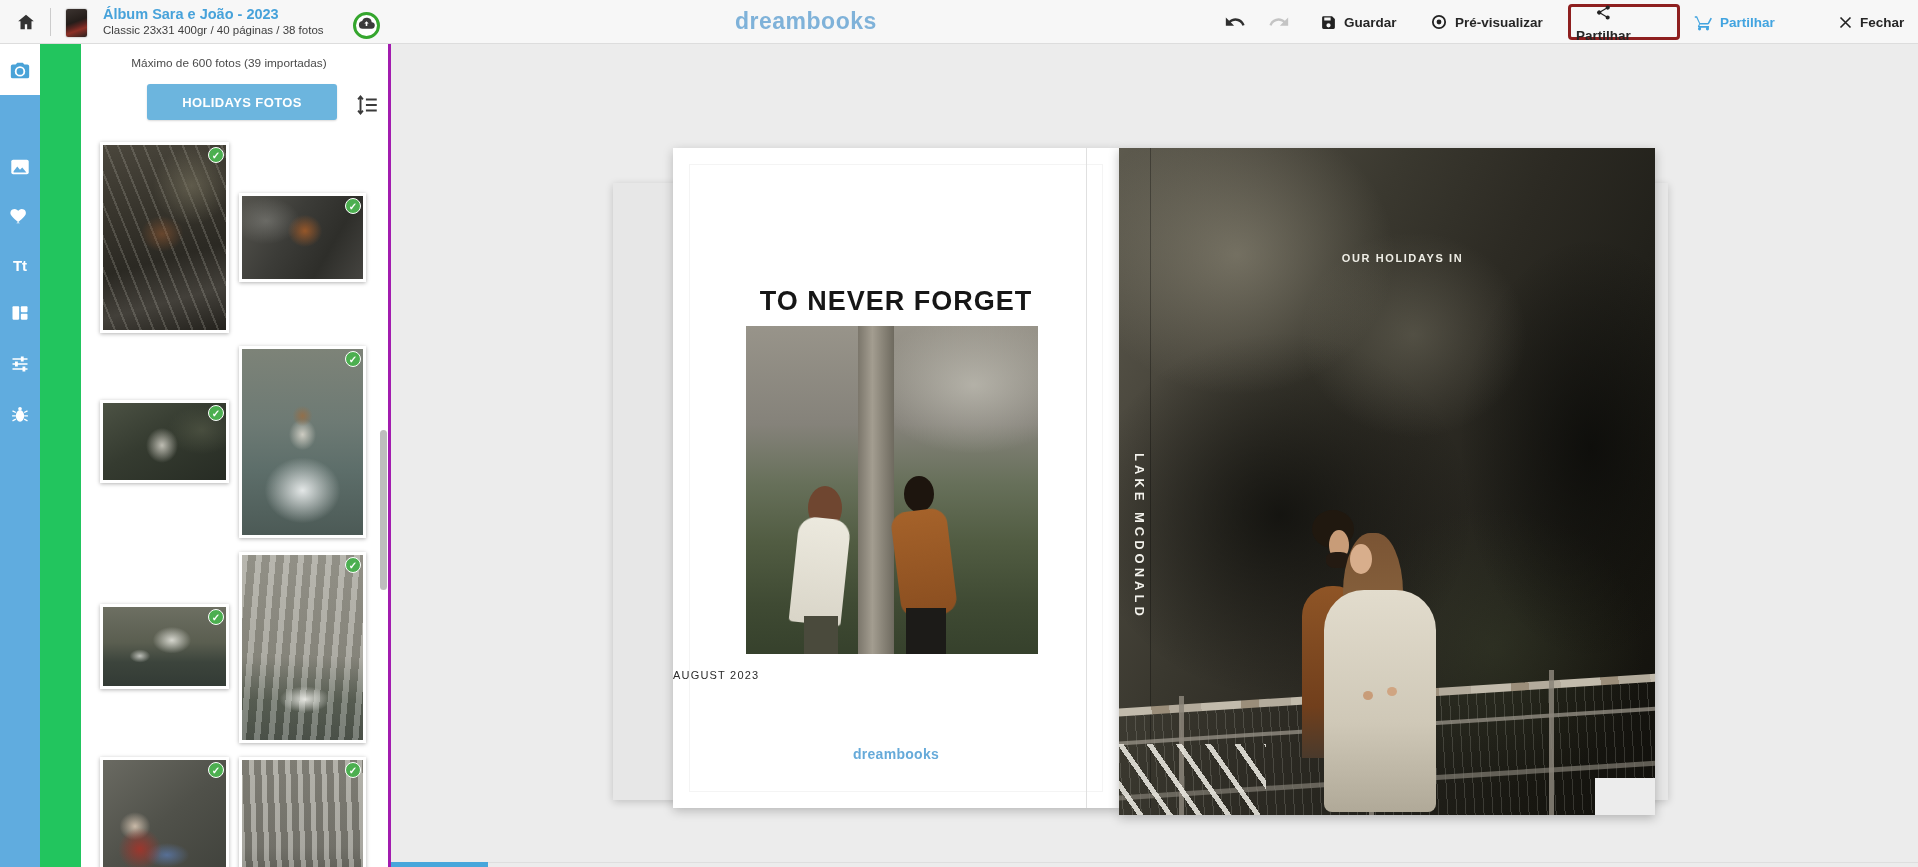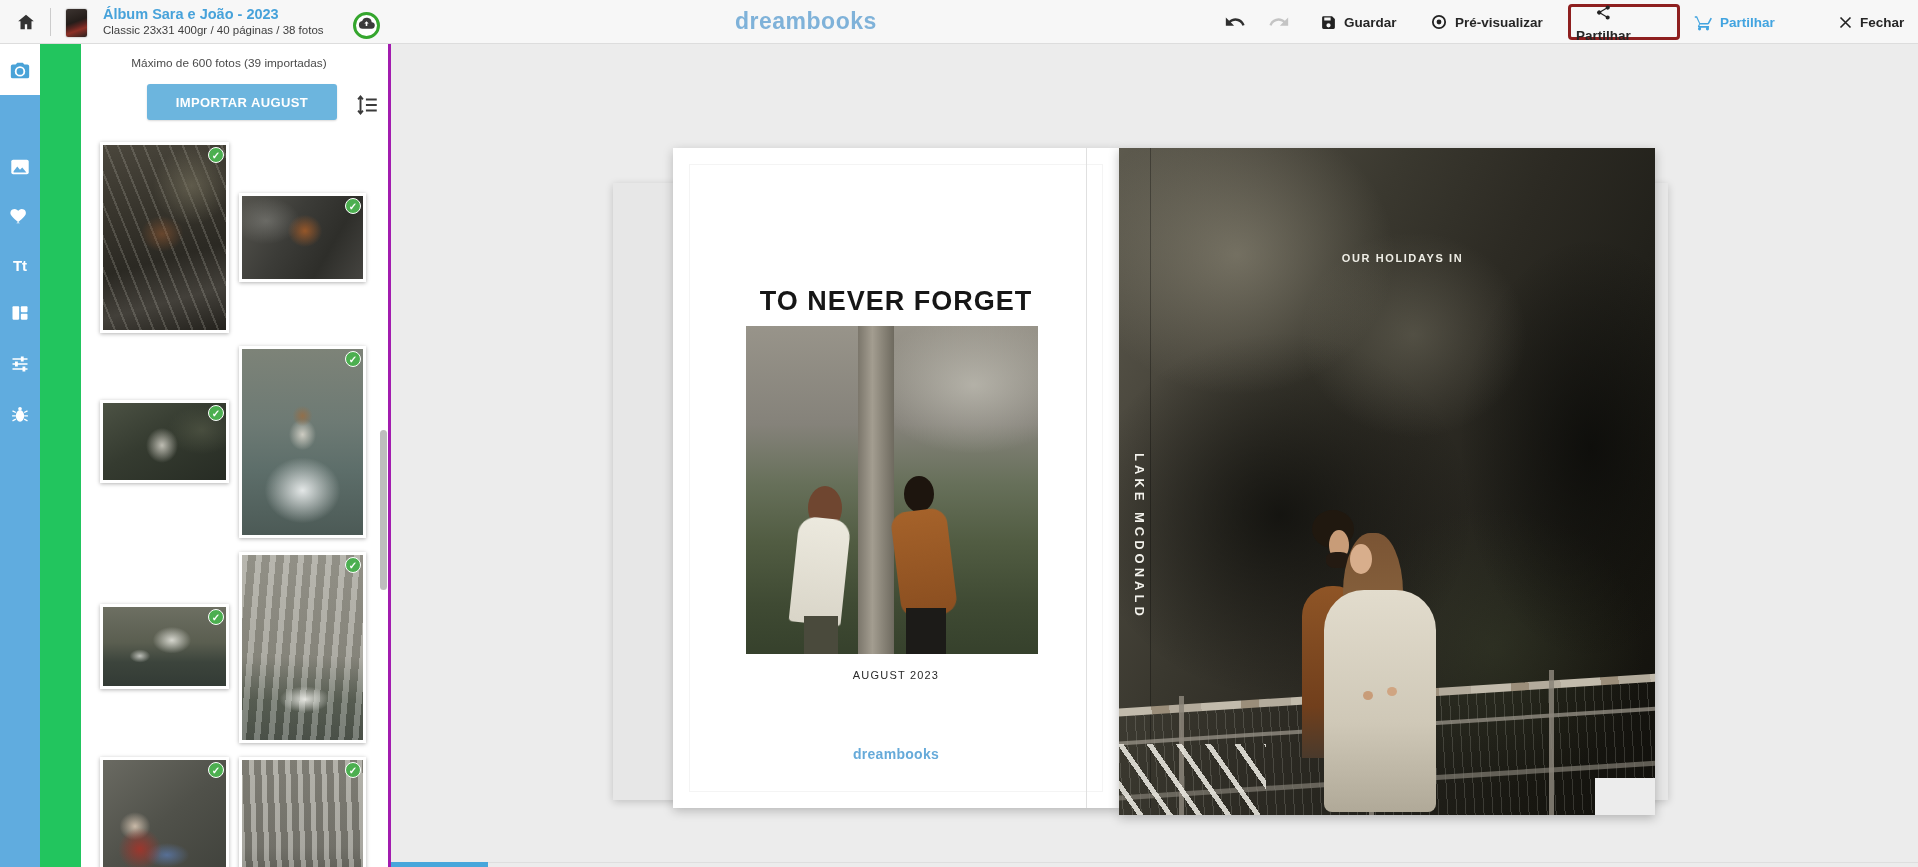--- a/index.html
+++ b/index.html
@@ -92,21 +92,21 @@
   
   #backing-sheet{position:absolute;left:263px;top:139px;width:1055px;height:617px;background:#e7e7e7;box-shadow:0 2px 8px rgba(0,0,0,.18);}
   #back-cover{position:absolute;left:323px;top:104px;width:446px;height:660px;background:#fff;box-shadow:0 3px 10px rgba(0,0,0,.22);}
   #back-trim{position:absolute;inset:16px;border:1px solid rgba(0,0,0,.045);}
   #fold-line{position:absolute;left:413px;top:0;width:1px;height:660px;background:#e0e0e0;}
   #bc-title{position:absolute;left:0;top:138px;width:100%;text-align:center;font-size:27px;font-weight:700;letter-spacing:1px;color:#161616;cursor:pointer;}
   #bc-photo{position:absolute;left:73px;top:178px;width:292px;height:328px;overflow:hidden;cursor:pointer;
      background:radial-gradient(50% 30% at 78% 18%,rgba(205,203,193,.6),transparent 70%),
      linear-gradient(180deg,#98948a 0%,#85827a 30%,#67705a 48%,#515c42 66%,#3f4a33 85%,#36412c 100%);}
   .bfig{position:absolute;filter:blur(.6px);}
-  #bc-date{position:absolute;left:0;top:521px;width:100%;text-align:center;font-size:11px;letter-spacing:1.2px;color:#2a2a2a;cursor:pointer;}
+  #bc-date{position:absolute;left:0;top:521px;width:100%;text-align:left;font-size:11px;letter-spacing:1.2px;color:#2a2a2a;cursor:pointer;}
   #bc-brand{position:absolute;left:0;top:598px;width:100%;text-align:center;font-size:14px;font-weight:600;color:#66aad9;letter-spacing:.3px;}
 
   #front-cover{position:absolute;left:769px;top:104px;width:536px;height:667px;overflow:hidden;box-shadow:0 3px 10px rgba(0,0,0,.25);cursor:pointer;
      background:
        radial-gradient(42% 30% at 22% 16%,rgba(152,147,129,.55),transparent 70%),
        radial-gradient(30% 22% at 55% 28%,rgba(132,128,111,.4),transparent 70%),
        radial-gradient(50% 38% at 30% 55%,rgba(8,8,6,.72),transparent 72%),
        radial-gradient(35% 45% at 88% 45%,rgba(10,10,8,.78),transparent 70%),
        radial-gradient(40% 30% at 70% 75%,rgba(70,78,52,.35),transparent 70%),
        linear-gradient(115deg,#5d5a4e 0%,#4a473d 18%,#3a382f 34%,#2c2a23 52%,#22211b 68%,#181711 84%,#11100c 100%);}
@@ -274,21 +274,21 @@
             <g stroke="#fff" stroke-width="1.6">
               <path d="M7 9 3 7M7 13H2.5M7 17l-4 2M17 9l4-2M17 13h4.5M17 17l4 2"></path>
             </g>
           </svg>
         </span>
     </div>
   </div>
 
   <div id="panel">
     <div id="limit-text">Máximo de 600 fotos (39 importadas)</div>
-    <button id="import-btn">IMPORTAR AUGUST</button>
+    <button id="import-btn">HOLIDAYS FOTOS</button>
     <button id="sort-btn">
       <span><svg width="26" height="26" viewBox="0 0 24 24">
             <g stroke="#3a3a3a" stroke-width="1.8">
               <path d="M6 4.5v15"></path>
               <path d="M3.8 6.8 6 4.2l2.2 2.6M3.8 17.2 6 19.8l2.2-2.6" fill="none"></path>
               <path d="M11 7h10M11 12h10M11 17h10"></path>
             </g>
           </svg></span>
     </button>
     <div id="photo-grid">

